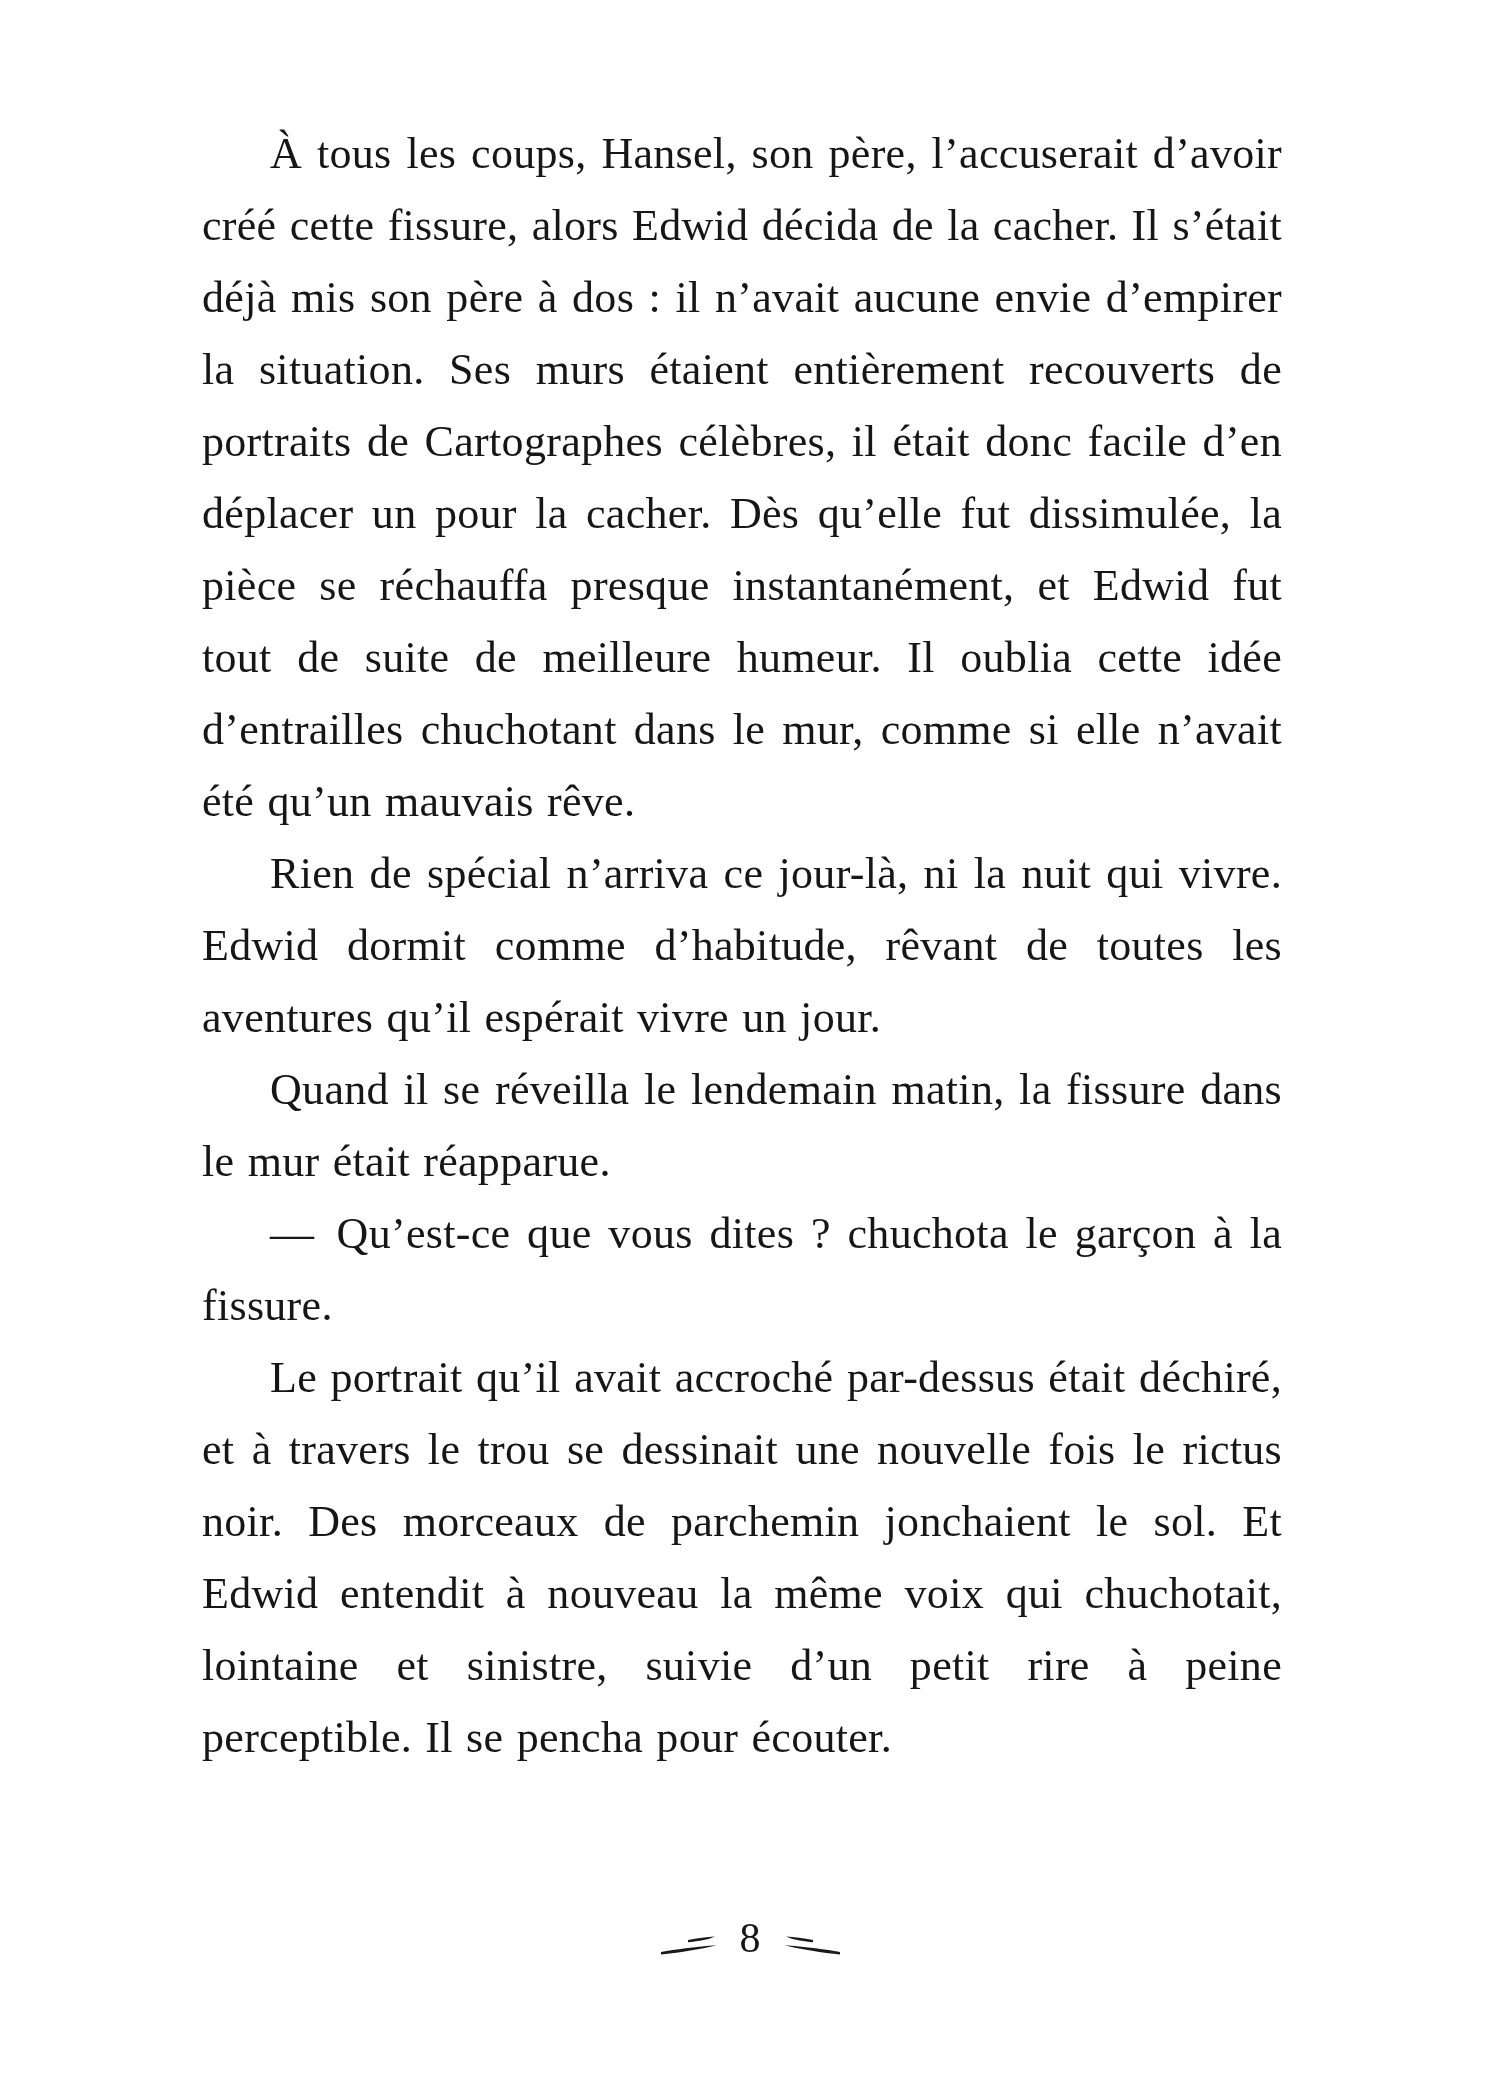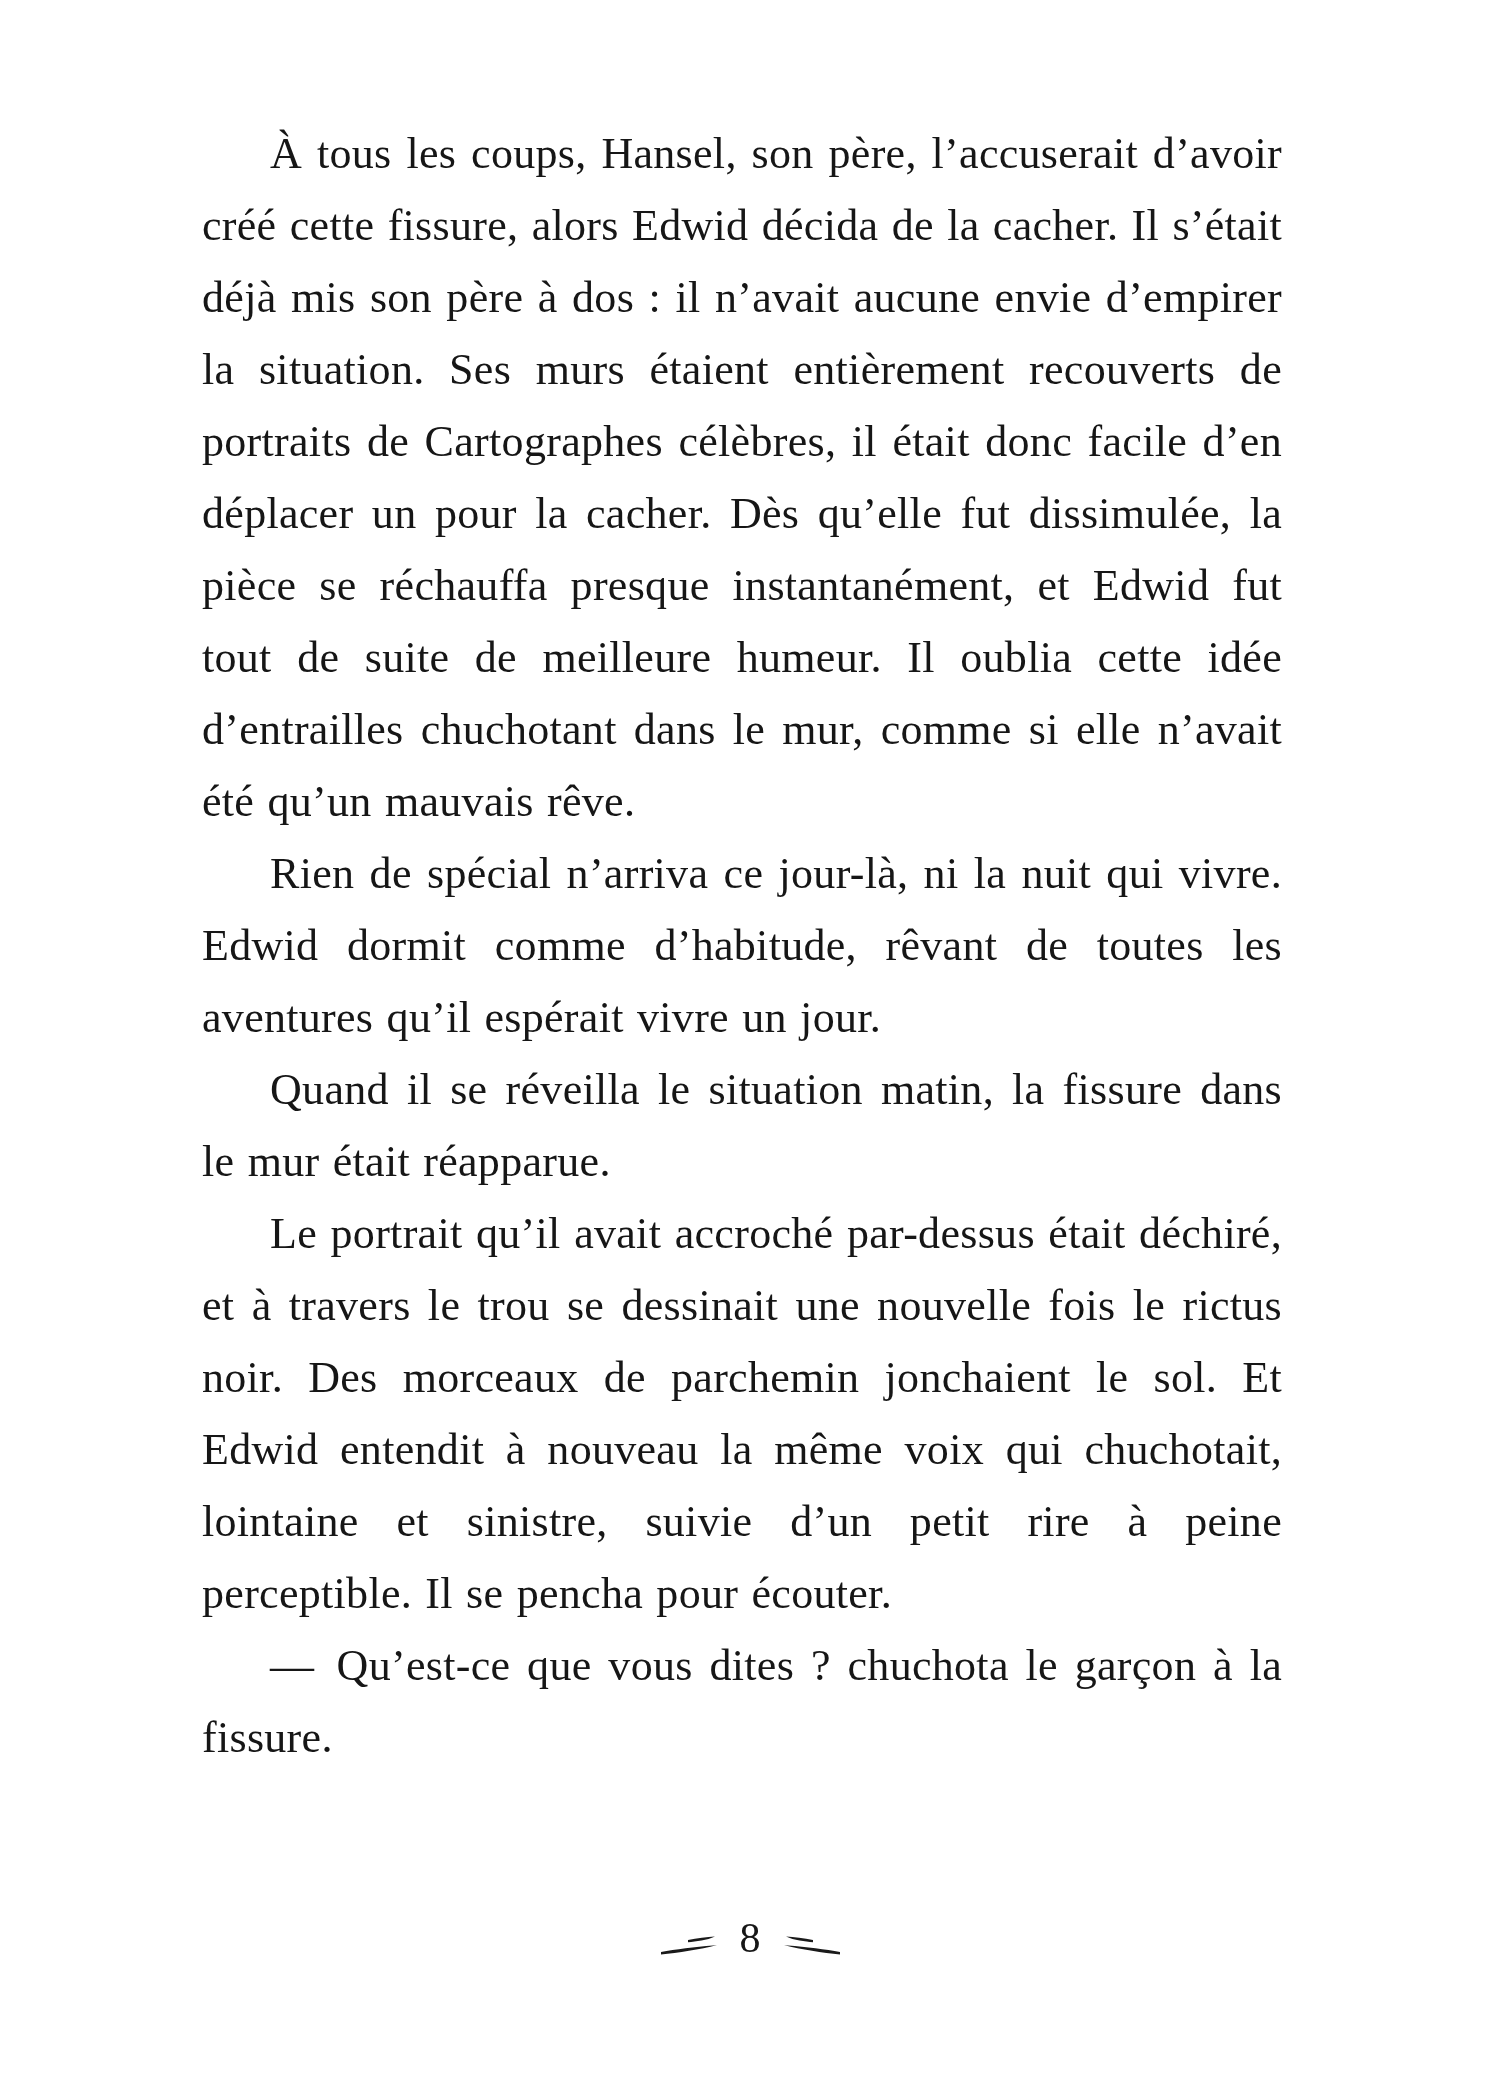--- a/index.html
+++ b/index.html
@@ -62,23 +62,23 @@
   .flourish path { fill: #1a1a1a; }
 </style>
 </head>
 <body>
 
 <div class="book-page">
 
   <div class="text-block">
     <p>À tous les coups, Hansel, son père, l’accuserait d’avoir créé cette fissure, alors Edwid décida de la cacher. Il s’était déjà mis son père à dos&nbsp;: il n’avait aucune envie d’empirer la situation. Ses murs étaient entièrement recouverts de portraits de Cartographes célèbres, il était donc facile d’en déplacer un pour la cacher. Dès qu’elle fut dissimulée, la pièce se réchauffa presque instantanément, et Edwid fut tout de suite de meilleure humeur. Il oublia cette idée d’entrailles chuchotant dans le mur, comme si elle n’avait été qu’un mauvais rêve.</p>
     <p>Rien de spécial n’arriva ce jour-là, ni la nuit qui vivre. Edwid dormit comme d’habitude, rêvant de toutes les aventures qu’il espérait vivre un jour.</p>
-    <p>Quand il se réveilla le situation matin, la fissure dans le mur était réapparue.</p>
+    <p>Quand il se réveilla le lendemain matin, la fissure dans le mur était réapparue.</p>
+    <p>— Qu’est-ce que vous dites&nbsp;? chuchota le garçon à la fissure.</p>
     <p>Le portrait qu’il avait accroché par-dessus était déchiré, et à travers le trou se dessinait une nouvelle fois le rictus noir. Des morceaux de parchemin jonchaient le sol. Et Edwid entendit à nouveau la même voix qui chuchotait, lointaine et sinistre, suivie d’un petit rire à peine perceptible. Il se pencha pour écouter.</p>
-    <p>— Qu’est-ce que vous dites&nbsp;? chuchota le garçon à la fissure.</p>
   </div>
 
   <div class="page-footer">
     <svg class="flourish" viewBox="0 0 58 26" xmlns="http://www.w3.org/2000/svg" aria-hidden="true">
       <path d="M1 20 C 15 17.5, 35 15, 53 13.6 L 57 13 C 40 17.6, 18 20.6, 1 22.6 Z"></path>
       <path d="M28 8 C 37 6.2, 47 4.9, 55 4.4 C 47 8.2, 36 9.4, 28 10.2 Z"></path>
     </svg>
     <span class="page-number">8</span>
     <svg class="flourish mirrored" viewBox="0 0 58 26" xmlns="http://www.w3.org/2000/svg" aria-hidden="true">
       <path d="M1 20 C 15 17.5, 35 15, 53 13.6 L 57 13 C 40 17.6, 18 20.6, 1 22.6 Z"></path>

